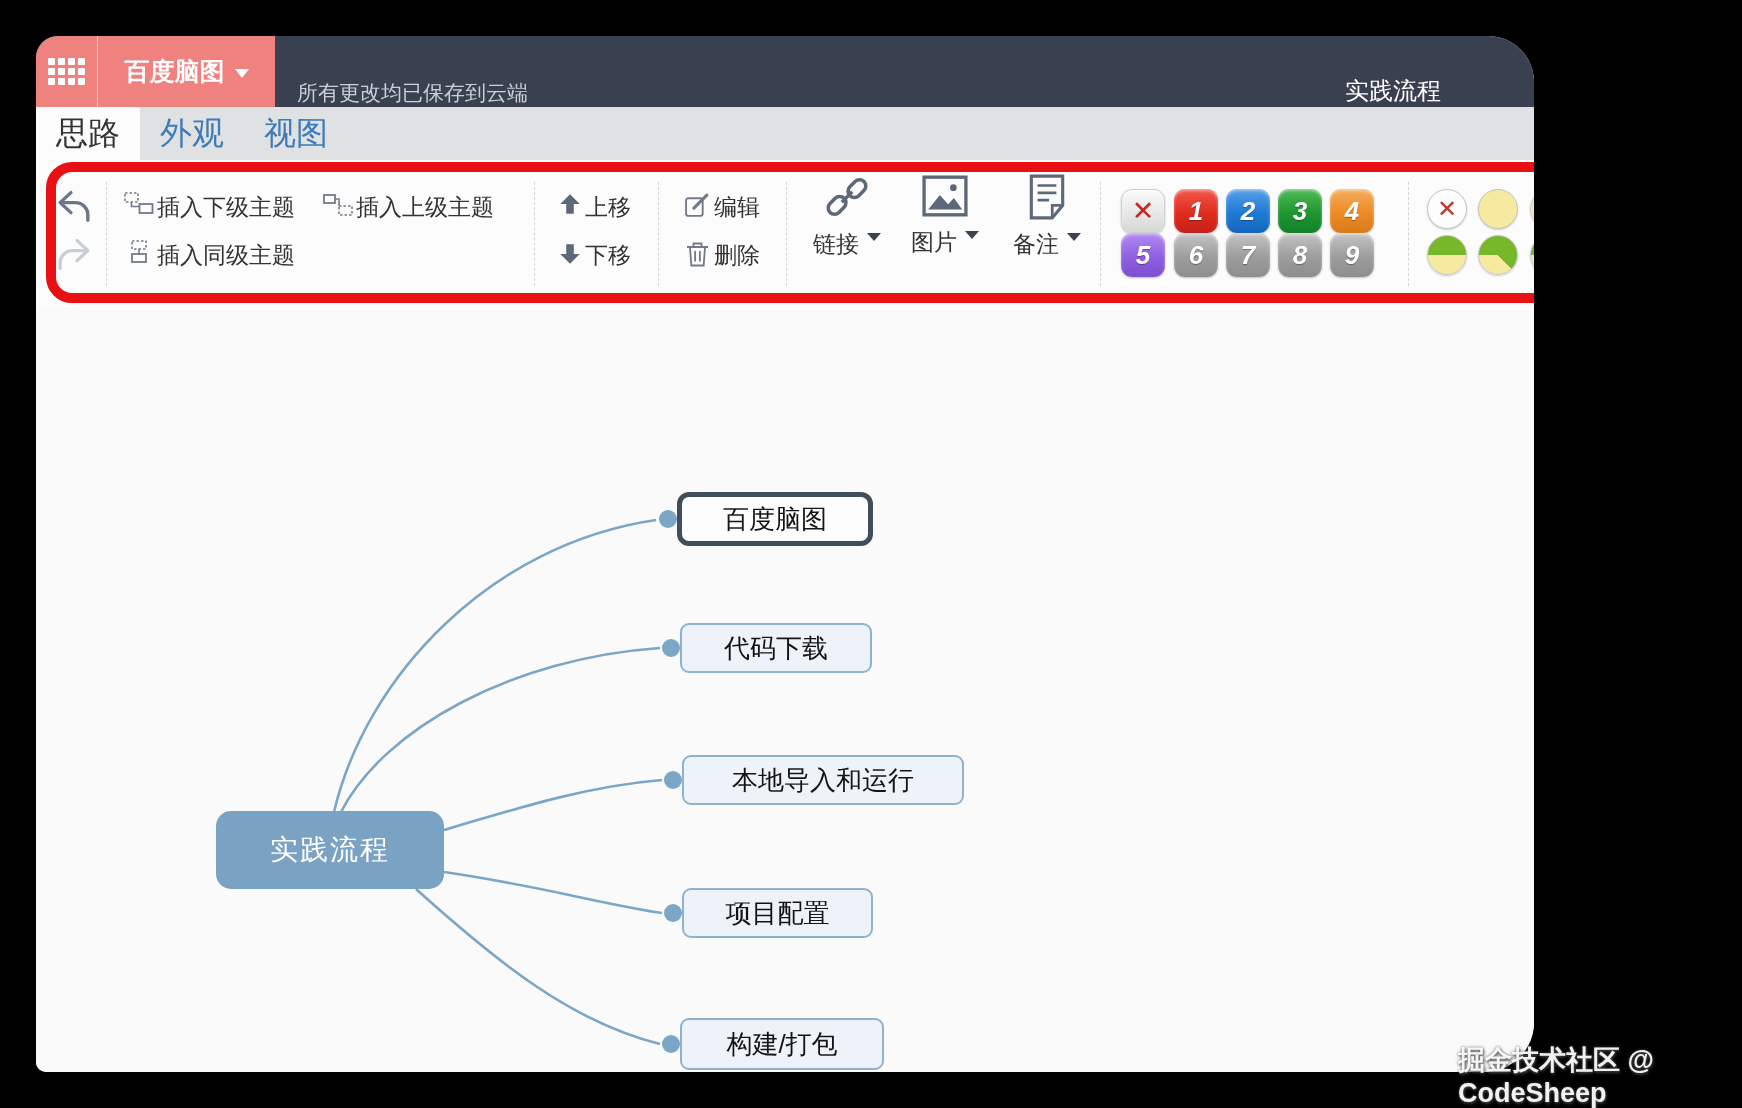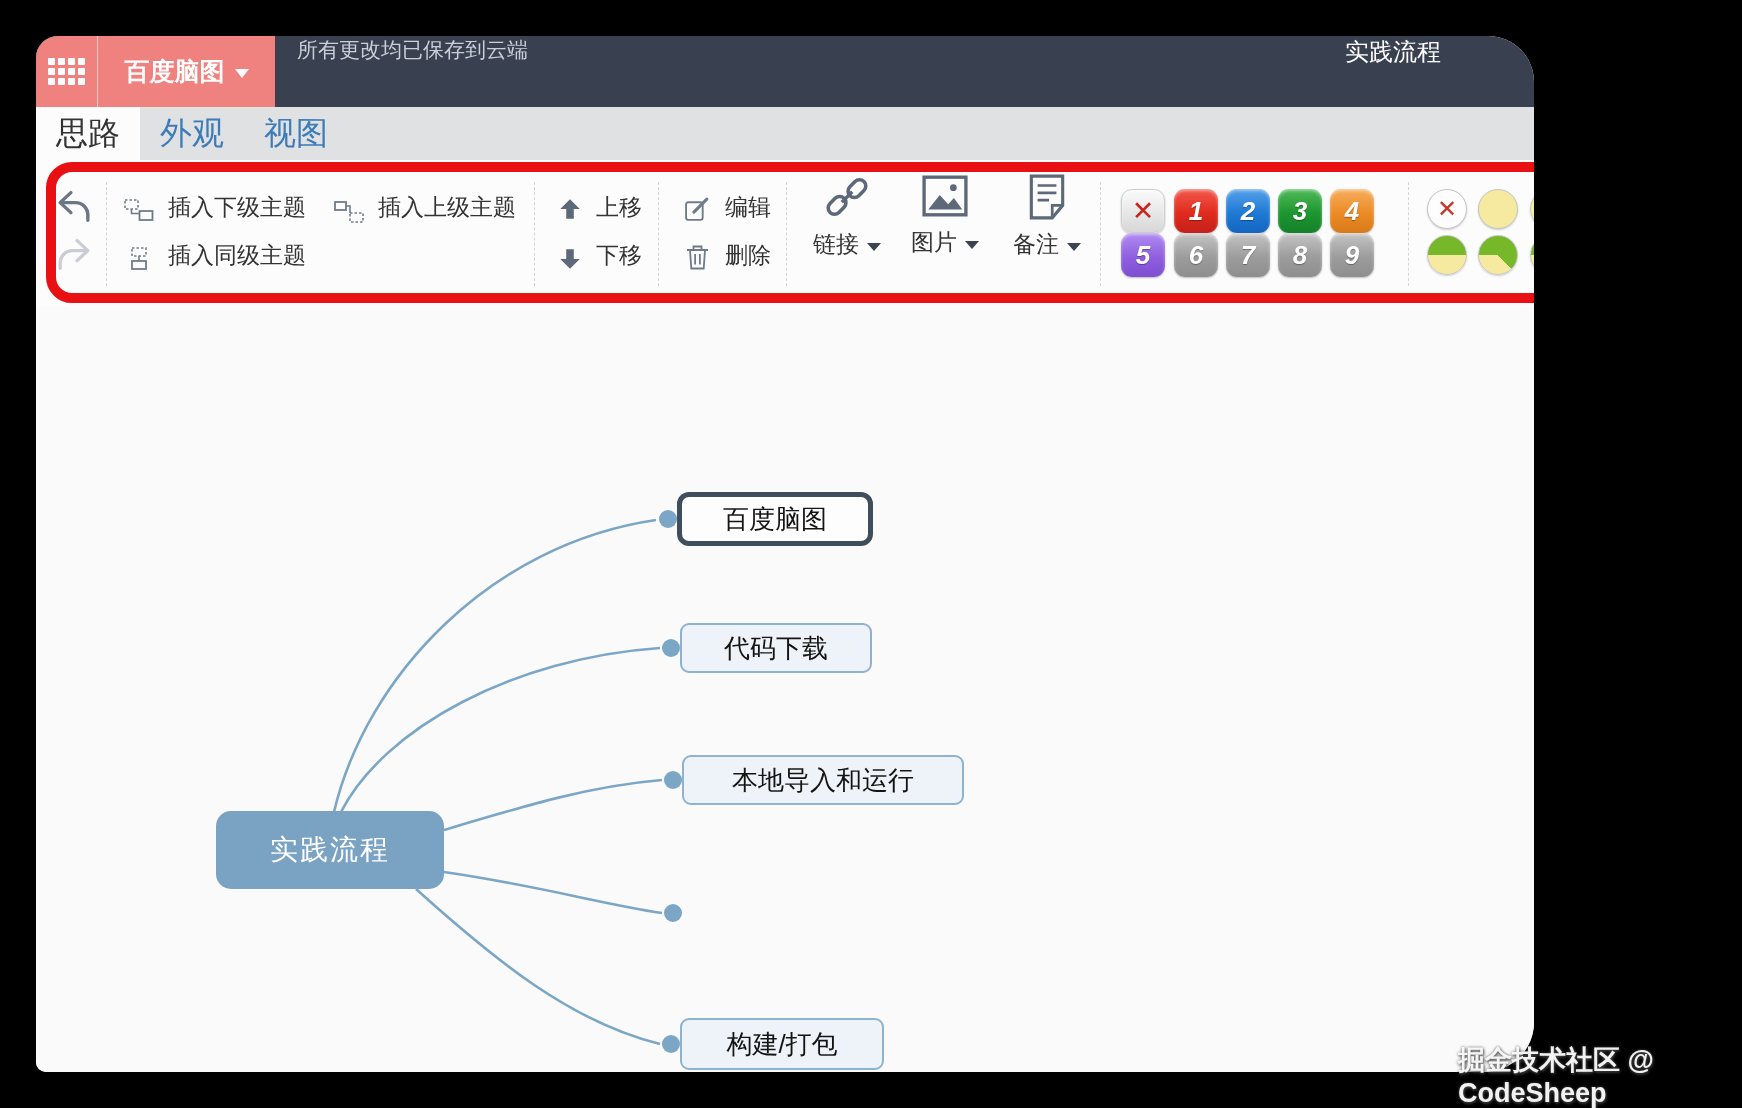--- a/index.html
+++ b/index.html
@@ -10,37 +10,37 @@
          border-radius:22px 46px 50px 10px; overflow:hidden; background:#fafafa; }
 
   
   .header { position:absolute; left:0; top:0; width:100%; height:71px; display:flex; background:#394050; }
   .grid-btn { width:61px; height:71px; background:#ef817e; display:flex; align-items:center; justify-content:center; cursor:pointer; }
   .grid-icon { display:grid; grid-template-columns:repeat(4,7px); grid-auto-rows:7px; gap:3px; }
   .grid-icon i { background:#fff; border-radius:1px; }
   .brand { width:178px; height:71px; background:#ef817e; border-left:1px solid rgba(255,255,255,.55);
            display:flex; align-items:center; justify-content:center; gap:10px; color:#fff; font-size:25px; font-weight:bold; cursor:pointer; }
   .caret-w { width:0; height:0; border-left:7px solid transparent; border-right:7px solid transparent; border-top:9px solid #fff; margin-top:3px; }
-  .hdr-rest { flex:1; display:flex; align-items:flex-start; }
+  .hdr-rest { flex:1; display:flex; align-items:flex-end; }
   .save-status { margin-left:22px; color:#c9ced7; font-size:21px; }
   .doc-title { margin-left:auto; margin-right:93px; color:#fff; font-size:24px; }
 
   
   .tabbar { position:absolute; left:0; top:71px; width:100%; height:53px; background:#e0e1e2; display:flex; }
   .tab { width:104px; height:53px; display:flex; align-items:center; justify-content:center; font-size:32px; color:#3d7cb8; cursor:pointer; }
   .tab.active { background:#fcfcfc; color:#333; }
 
   
   .toolbar { position:absolute; left:0; top:124px; width:100%; height:146px; background:#fcfcfc; }
   .sep { position:absolute; top:22px; height:104px; width:0; border-left:1px dashed #d3d5d8; }
   .trow { position:absolute; height:38px; display:flex; align-items:center; gap:28px; }
-  .tbtn { display:flex; align-items:flex-end; gap:14px; cursor:pointer; white-space:nowrap; }
+  .tbtn { display:flex; align-items:flex-start; gap:3px; cursor:pointer; white-space:nowrap; }
   .tbtn span.lbl { font-size:23px; color:#333; }
   .vbtn { position:absolute; display:flex; flex-direction:column; align-items:center; cursor:pointer; }
-  .vbtn .lbl-row { display:flex; align-items:center; gap:8px; margin-top:9px; font-size:23px; color:#333; }
+  .vbtn .lbl-row { display:flex; align-items:flex-start; gap:8px; margin-top:9px; font-size:23px; color:#333; }
   .caret-d { width:0; height:0; border-left:7px solid transparent; border-right:7px solid transparent; border-top:8px solid #3c4350; margin-top:4px; }
   .iconbtn { position:absolute; cursor:pointer; width:40px; height:40px; display:flex; align-items:center; justify-content:center; }
 
   
   .badge { position:absolute; width:44px; height:44px; border-radius:11px; display:flex; align-items:center; justify-content:center;
            color:#fff; font-size:26px; font-weight:bold; font-style:italic; cursor:pointer;
            text-shadow:0 1px 1px rgba(0,0,0,.35); box-shadow:inset 0 2px 3px rgba(255,255,255,.45), 0 1px 2px rgba(0,0,0,.25); }
   .bx { background:linear-gradient(180deg,#fafafa,#d7d7d7); color:#c5271f; text-shadow:none; font-style:normal; font-size:27px; font-weight:900; border:1px solid #cfcfcf; }
   .b1 { background:linear-gradient(180deg,#f2594c,#e02b1d 55%,#c4201a); }
   .b2 { background:linear-gradient(180deg,#56a0ea,#1e7ad4 55%,#1565c0); }
@@ -290,18 +290,19 @@
       <circle cx="637" cy="474" r="9" fill="#7ba6c6"></circle>
       <circle cx="637" cy="607" r="9" fill="#7ba6c6"></circle>
       <circle cx="635" cy="738" r="9" fill="#7ba6c6"></circle>
     </svg>
 
     <div class="node-root">实践流程</div>
 
     <div class="node selected" style="left:641px; top:186px; width:196px; height:54px;">百度脑图</div>
     <div class="node" style="left:644px; top:317px; width:192px; height:50px;">代码下载</div>
     <div class="node" style="left:646px; top:449px; width:282px; height:50px;">本地导入和运行</div>
+    <div class="node" style="left:646px; top:582px; width:191px; height:50px;">项目配置</div>
     <div class="node" style="left:644px; top:712px; width:204px; height:52px;">构建/打包</div>
   </div>
 
 </div>
 
 <div class="watermark">掘金技术社区 @ CodeSheep</div>
 
 </body></html>

